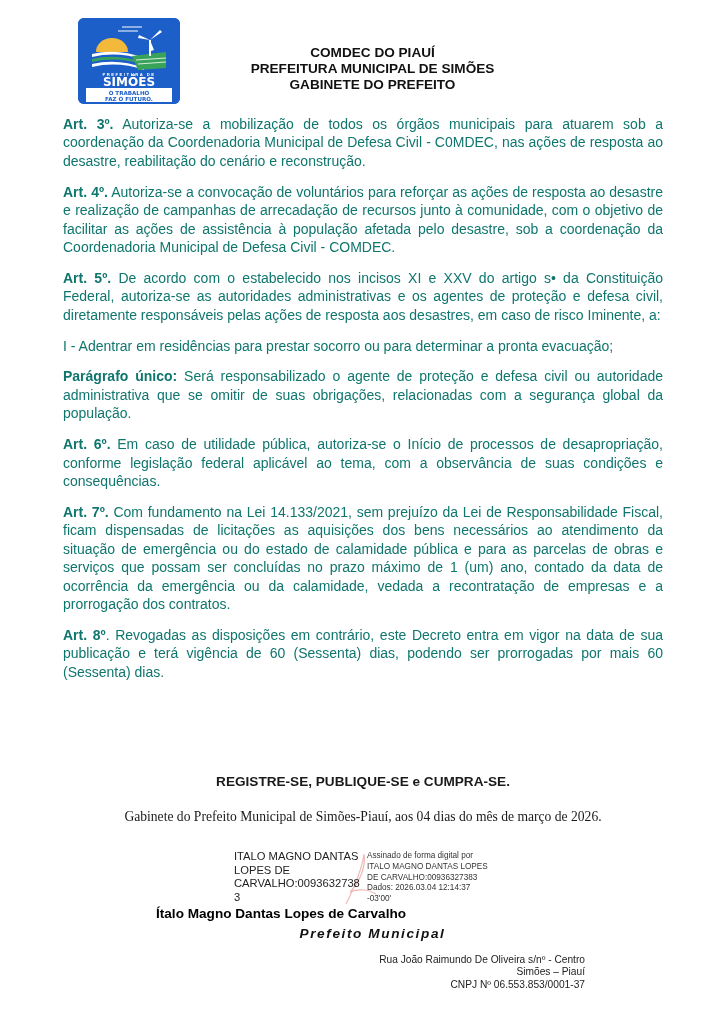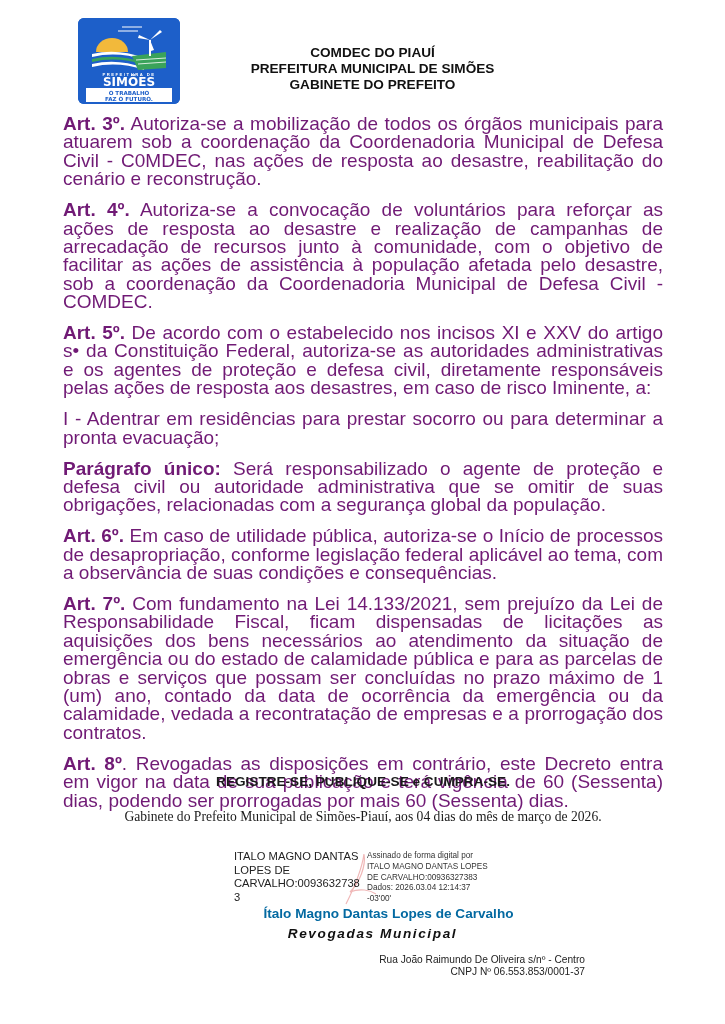--- a/index.html
+++ b/index.html
@@ -11,21 +11,21 @@
       position: absolute; left: 78px; top: 18px; width: 102px; height: 86px;
       background: #1d5fc9; border-radius: 6px; overflow: hidden;
     }
     .logo svg { display: block; }
     .header {
       position: absolute; left: 160px; top: 45px; width: 425px; text-align: center;
       font-weight: bold; font-size: 13.6px; line-height: 16px; color: #111;
     }
     .body-text {
       position: absolute; left: 63px; top: 115px; width: 600px;
-      font-size: 19px; line-height: 18.4px; color: #701a75;
+      font-size: 14px; line-height: 18.4px; color: #0f766e;
     }
     .body-text p { margin: 0 0 12.5px 0; text-align: justify; }
     .body-text p b { font-weight: bold; }
     .closing {
       position: absolute; left: 63px; top: 774px; width: 600px; text-align: center;
       font-weight: bold; font-size: 13.6px;
     }
     .dateline {
       position: absolute; left: 63px; top: 809px; width: 600px; text-align: center;
       font-size: 13.6px;
@@ -36,22 +36,22 @@
       font-size: 11.2px; line-height: 13.6px; color: #222;
     }
     .sig-right {
       position: absolute; left: 367px; top: 851px; width: 140px;
       font-size: 8.2px; line-height: 10.8px; color: #333;
     }
     .sig-mark {
       position: absolute; left: 340px; top: 848px; width: 40px; height: 60px;
     }
     .signer-name {
-      position: absolute; left: 176px; top: 906px; width: 425px; text-align: center;
-      font-weight: bold; font-size: 13.6px; color: #0369a1;
+      position: absolute; left: 156px; top: 906px; width: 425px; text-align: left;
+      font-weight: bold; font-size: 13.6px; color: #000000;
     }
     .signer-title {
       position: absolute; left: 160px; top: 926px; width: 425px; text-align: center;
       font-weight: bold; font-style: italic; font-size: 13.6px; letter-spacing: 1.6px; color: #111;
     }
     .footer {
       position: absolute; left: 160px; top: 954px; width: 425px; text-align: right;
       font-size: 10.2px; line-height: 12.4px; color: #222;
     }
   </style>
@@ -121,18 +121,19 @@
 
 <div class="sig-right">
   <div>Assinado de forma digital por</div>
   <div>ITALO MAGNO DANTAS LOPES</div>
   <div>DE CARVALHO:00936327383</div>
   <div>Dados: 2026.03.04 12:14:37</div>
   <div>-03'00'</div>
 </div>
 
 <div class="signer-name">Ítalo Magno Dantas Lopes de Carvalho</div>
-<div class="signer-title">Revogadas Municipal</div>
+<div class="signer-title">Prefeito Municipal</div>
 
 <div class="footer">
   <div>Rua João Raimundo De Oliveira s/nº - Centro</div>
+  <div>Simões – Piauí</div>
   <div>CNPJ Nº 06.553.853/0001-37</div>
 </div>
 
 </body></html>

